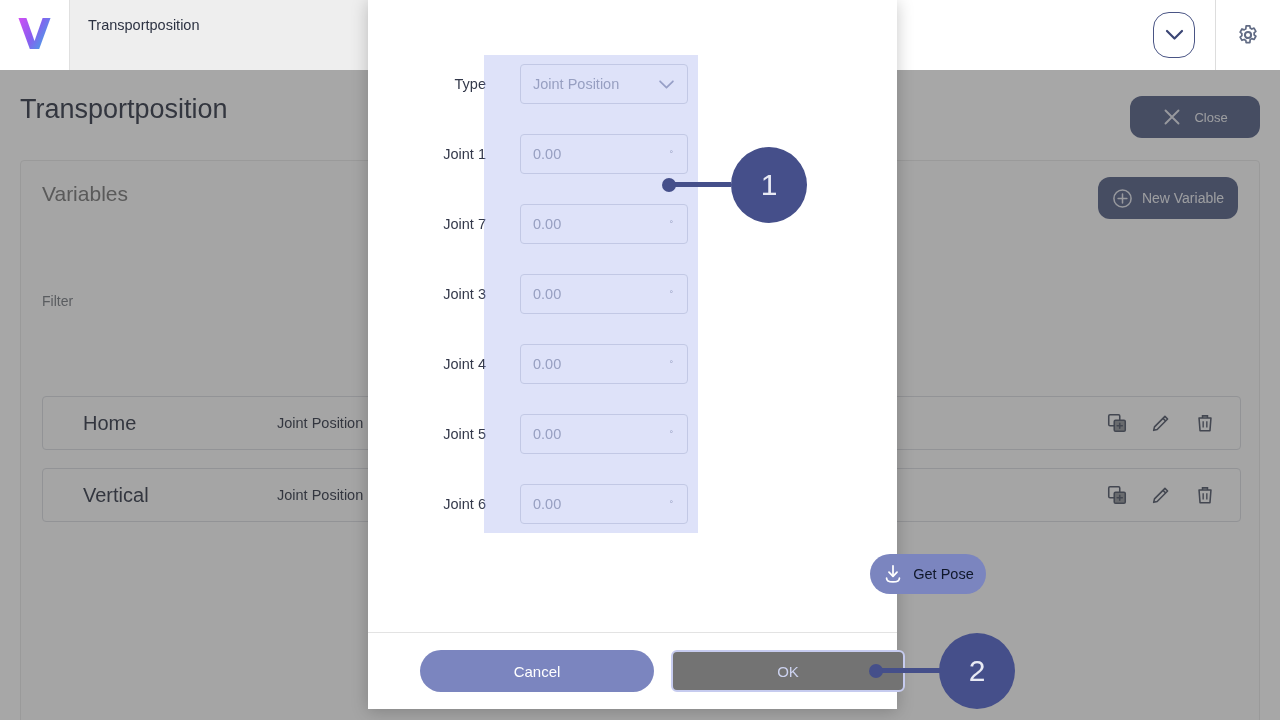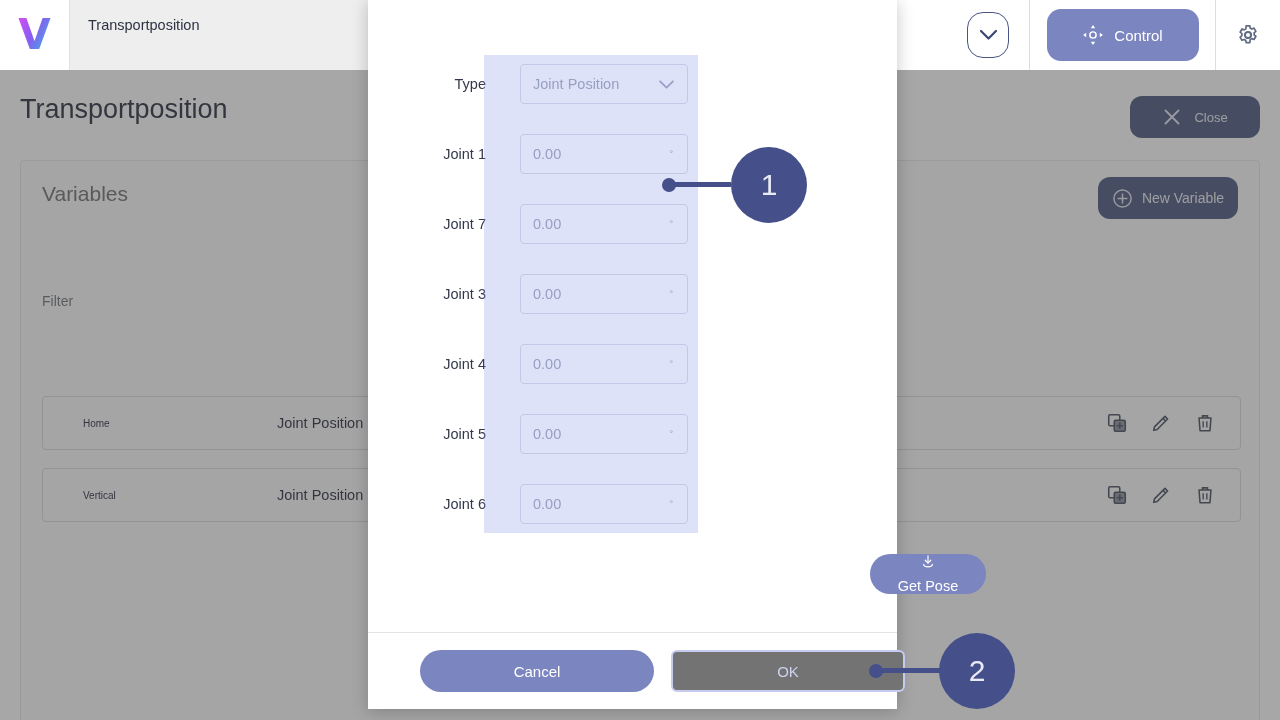--- a/index.html
+++ b/index.html
@@ -116,21 +116,21 @@
     border: 1px solid #c9ccd3; border-radius: 4px; background: transparent;
     display: flex; align-items: center; padding: 0 12px; justify-content: space-between;
     font-size: 14.5px; color: #2c3242; cursor: pointer;
   }
 
   .var-row {
     position: absolute; left: 21px; width: 1199px; height: 54px;
     border: 1px solid #d9dbe0; border-radius: 4px; background: transparent;
     display: flex; align-items: center; cursor: pointer;
   }
-  .vr-name { width: 234px; padding-left: 40px; font-size: 10px; color: #2c3242; }
+  .vr-name { width: 234px; padding-left: 40px; font-size: 20px; color: #2c3242; }
   .vr-type { flex: 1; font-size: 14.5px; color: #2c3242; }
   .vr-actions { display: flex; align-items: center; gap: 22px; padding-right: 24px; }
   .vr-actions span { cursor: pointer; display: flex; }
 
   .dim {
     position: absolute; left: 0; top: 70px; width: 1280px; height: 650px;
     background: rgba(60,60,60,0.45); z-index: 10;
   }
 
   
@@ -159,23 +159,23 @@
   .field.select { cursor: pointer; }
   .unit { font-size: 9px; color: #9aa0b0; padding-right: 2px; }
 
   .highlight-overlay {
     position: absolute; left: 484px; top: 55px; width: 214px; height: 478px;
     background: rgba(146,160,235,0.30); z-index: 25; pointer-events: none;
   }
 
   .getpose-btn {
     position: absolute; left: 502px; top: 554px; width: 116px; height: 40px;
-    border-radius: 20px; background: #7b85bf; color: #ffffff;
+    border-radius: 20px; background: #7b85bf; color: #0f172a;
     display: flex; align-items: center; justify-content: center; gap: 9px;
-    font-size: 14.5px; border: none; cursor: pointer; z-index: 22; flex-direction: column;
+    font-size: 14.5px; border: none; cursor: pointer; z-index: 22;
   }
 
   .modal-divider {
     position: absolute; left: 0; top: 632px; width: 529px; height: 1px; background: #e3e3e3;
   }
   .modal-footer {
     position: absolute; left: 0; top: 633px; width: 589px; height: 76px;
     display: flex; align-items: center; justify-content: center; gap: 17px;
   }
   .btn-cancel {
@@ -229,32 +229,20 @@
         <div class="tb-label">Status</div>
         <span class="badge-ready">READY</span>
       </div>
       <div class="chev-btn">
         <svg width="19" height="12" viewBox="0 0 19 12">
           <path d="M2 2 L9.5 9.5 L17 2" stroke="#3b4675" stroke-width="2.2" fill="none" stroke-linecap="round" stroke-linejoin="round"></path>
         </svg>
       </div>
     </div>
 
-    <div class="control-cell">
-      <button class="control-btn">
-        <svg width="22" height="22" viewBox="0 0 24 24">
-          <circle cx="12" cy="12" r="3.4" fill="none" stroke="#fff" stroke-width="1.6"></circle>
-          <path d="M12 1.2 L14.4 4.6 L9.6 4.6 Z" fill="#fff"></path>
-          <path d="M12 22.8 L9.6 19.4 L14.4 19.4 Z" fill="#fff"></path>
-          <path d="M1.2 12 L4.6 9.6 L4.6 14.4 Z" fill="#fff"></path>
-          <path d="M22.8 12 L19.4 14.4 L19.4 9.6 Z" fill="#fff"></path>
-        </svg>
-        <span>Control</span>
-      </button>
-    </div>
 
     <div class="gear-cell">
       <svg width="26" height="26" viewBox="0 0 24 24">
         <path d="M12 8.2a3.8 3.8 0 100 7.6 3.8 3.8 0 000-7.6zm0 1.9a1.9 1.9 0 110 3.8 1.9 1.9 0 010-3.8z" fill="#616b84"></path>
         <path d="M10.3 2h3.4l.35 2.1c.55.19 1.07.45 1.53.78l1.98-.78 1.7 2.95-1.63 1.35c.06.3.09.6.09.92s-.03.62-.09.92l1.63 1.35-1.7 2.95-1.98-.78c-.46.33-.98.59-1.53.78L13.7 17.4h-3.4l-.35-2.1a6.2 6.2 0 01-1.53-.78l-1.98.78-1.7-2.95 1.63-1.35a5.6 5.6 0 010-1.84L4.74 7.81l1.7-2.95 1.98.78c.46-.33.98-.59 1.53-.78L10.3 2z" fill="none" stroke="#616b84" stroke-width="1.6" stroke-linejoin="round" transform="translate(0,1.6)"></path>
       </svg>
     </div>
   </div>
 
   <div class="page-body">

